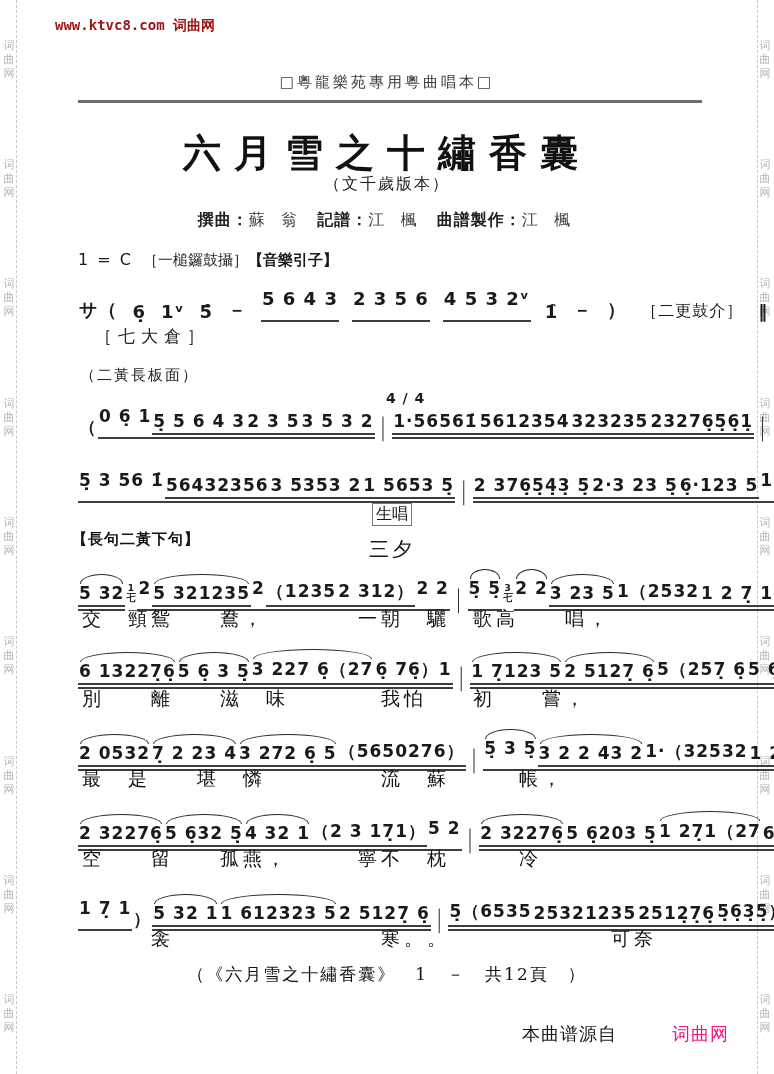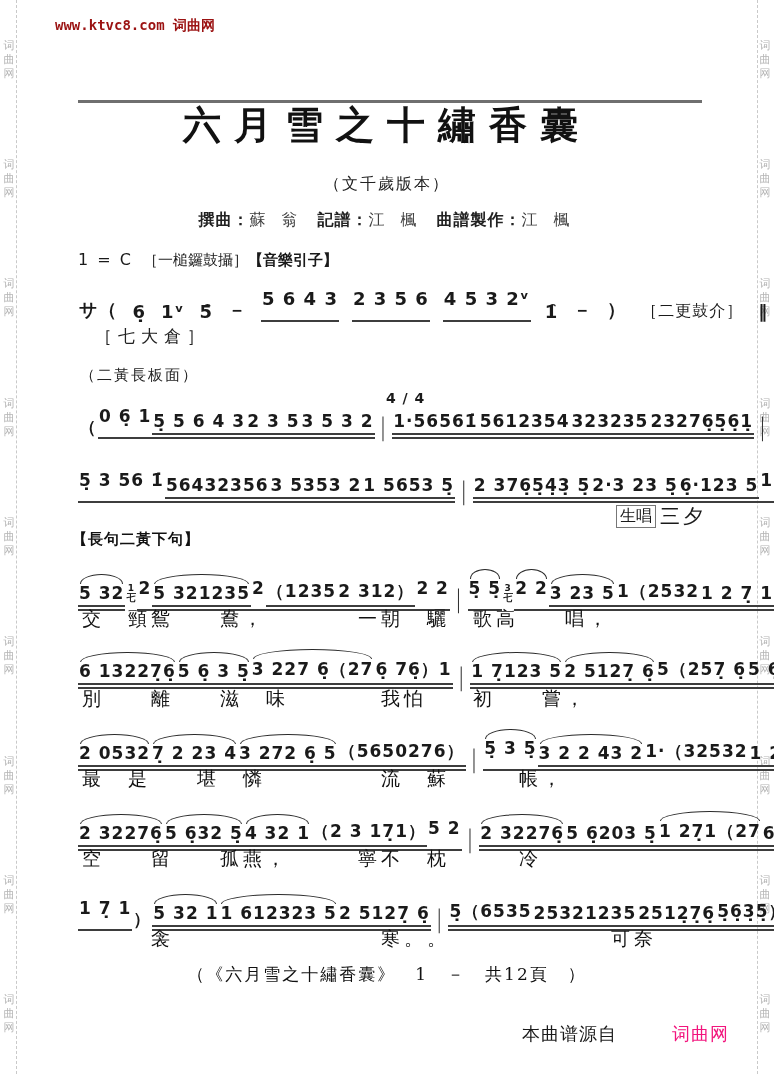--- a/index.html
+++ b/index.html
@@ -15,27 +15,27 @@
   .wm-dash{position:absolute;top:0;bottom:0;width:0;border-left:1px dashed #c9c9c9;}
   .wm-dash.left{left:16px;} .wm-dash.right{right:16px;}
 
   
   .url-line{position:absolute;left:55px;top:17px;font-family:"DejaVu Sans Mono",monospace;
             font-size:14px;font-weight:bold;color:#9b1212;}
   .banner{position:absolute;left:0;right:0;top:73px;text-align:center;font-size:15px;
           letter-spacing:3px;color:#3c3c3c;font-family:"DejaVu Serif",serif;}
   .rule{position:absolute;left:78px;width:624px;top:100px;height:3px;background:#6f6f6f;}
 
-  .title{position:absolute;left:0;right:0;top:100px;margin:0;text-align:center;
+  .title{position:absolute;left:0;right:0;top:128px;margin:0;text-align:center;
          font-family:"DejaVu Serif",serif;font-weight:600;font-size:38px;letter-spacing:13px;color:#111;}
   .subtitle{position:absolute;left:0;right:0;top:174px;text-align:center;
             font-family:"DejaVu Serif",serif;font-size:16px;letter-spacing:2px;color:#222;}
   .credits{position:absolute;left:0;right:0;top:210px;text-align:center;font-size:16px;color:#222;}
   .credits .lbl{font-weight:bold;letter-spacing:1px;}
-  .credits .nm{font-family:Liberation Serif, serif;color:#3e3e3e;letter-spacing:6px;margin-right:14px;}
+  .credits .nm{font-family:Liberation Sans, sans-serif;color:#3e3e3e;letter-spacing:6px;margin-right:14px;}
 
   .keyline{position:absolute;left:78px;top:250px;font-size:15px;color:#1a1a1a;}
   .keyline .key{font-size:16px;letter-spacing:2px;margin-right:10px;}
   .keyline .sect{font-weight:bold;}
 
   
   .m-line{position:absolute;left:78px;width:628px;display:flex;align-items:flex-end;
           font-size:17px;font-weight:bold;letter-spacing:1px;white-space:nowrap;z-index:2;}
   .m-line.spread{justify-content:space-between;}
   .m-line.intro{top:288px;gap:13px;font-size:18px;}
@@ -50,21 +50,21 @@
        line-height:9px;font-weight:bold;margin:0 1px;transform:translateY(-8px);}
   .orn .top{border-bottom:1px solid #333;padding:0 1px;}
 
   .gong{position:absolute;left:95px;top:325px;font-family:"DejaVu Serif",serif;
         font-size:17px;letter-spacing:6px;color:#222;}
   .mode-label{position:absolute;left:80px;top:366px;font-family:"DejaVu Serif",serif;
         font-size:15px;letter-spacing:2px;color:#222;}
   .timesig{position:absolute;left:386px;top:390px;font-size:14px;font-weight:bold;letter-spacing:1px;}
 
   .role-line{position:absolute;left:78px;width:628px;top:503px;display:flex;
-             justify-content:flex-end;align-items:center;gap:4px;}
+             justify-content:flex-end;align-items:center;gap:10px;flex-direction:column;}
   .role-badge{border:1px solid #777;padding:0 3px;font-size:16px;font-family:"DejaVu Serif",serif;}
   .role-note{font-size:20px;font-family:"DejaVu Serif",serif;letter-spacing:3px;}
 
   .section-heading{position:absolute;left:72px;top:530px;font-size:15px;font-weight:bold;
                    letter-spacing:1px;color:#111;}
 
   .lyric{position:absolute;left:82px;width:640px;font-family:"DejaVu Serif",serif;
          font-size:19px;letter-spacing:4px;color:#111;white-space:pre;z-index:2;}
 
   
@@ -177,20 +177,21 @@
       <div class="wm-group">
         <span>词</span>
         <span>曲</span>
         <span>网</span>
       </div>
     </div>
   <div class="wm-dash right"></div>
 
   <div class="url-line">www.ktvc8.com 词曲网</div>
 
+  <div class="banner">□粵龍樂苑專用粵曲唱本□</div>
   <div class="rule"></div>
 
   <h1 class="title">六月雪之十繡香囊</h1>
   <div class="subtitle">（文千歲版本）</div>
 
   <div class="credits">
     <span class="lbl">撰曲：</span><span class="nm">蘇 翁</span><span class="lbl">記譜：</span><span class="nm">江 楓</span><span class="lbl">曲譜製作：</span><span class="nm" style="margin-right:0">江 楓</span>
   </div>
 
   <div class="keyline">

